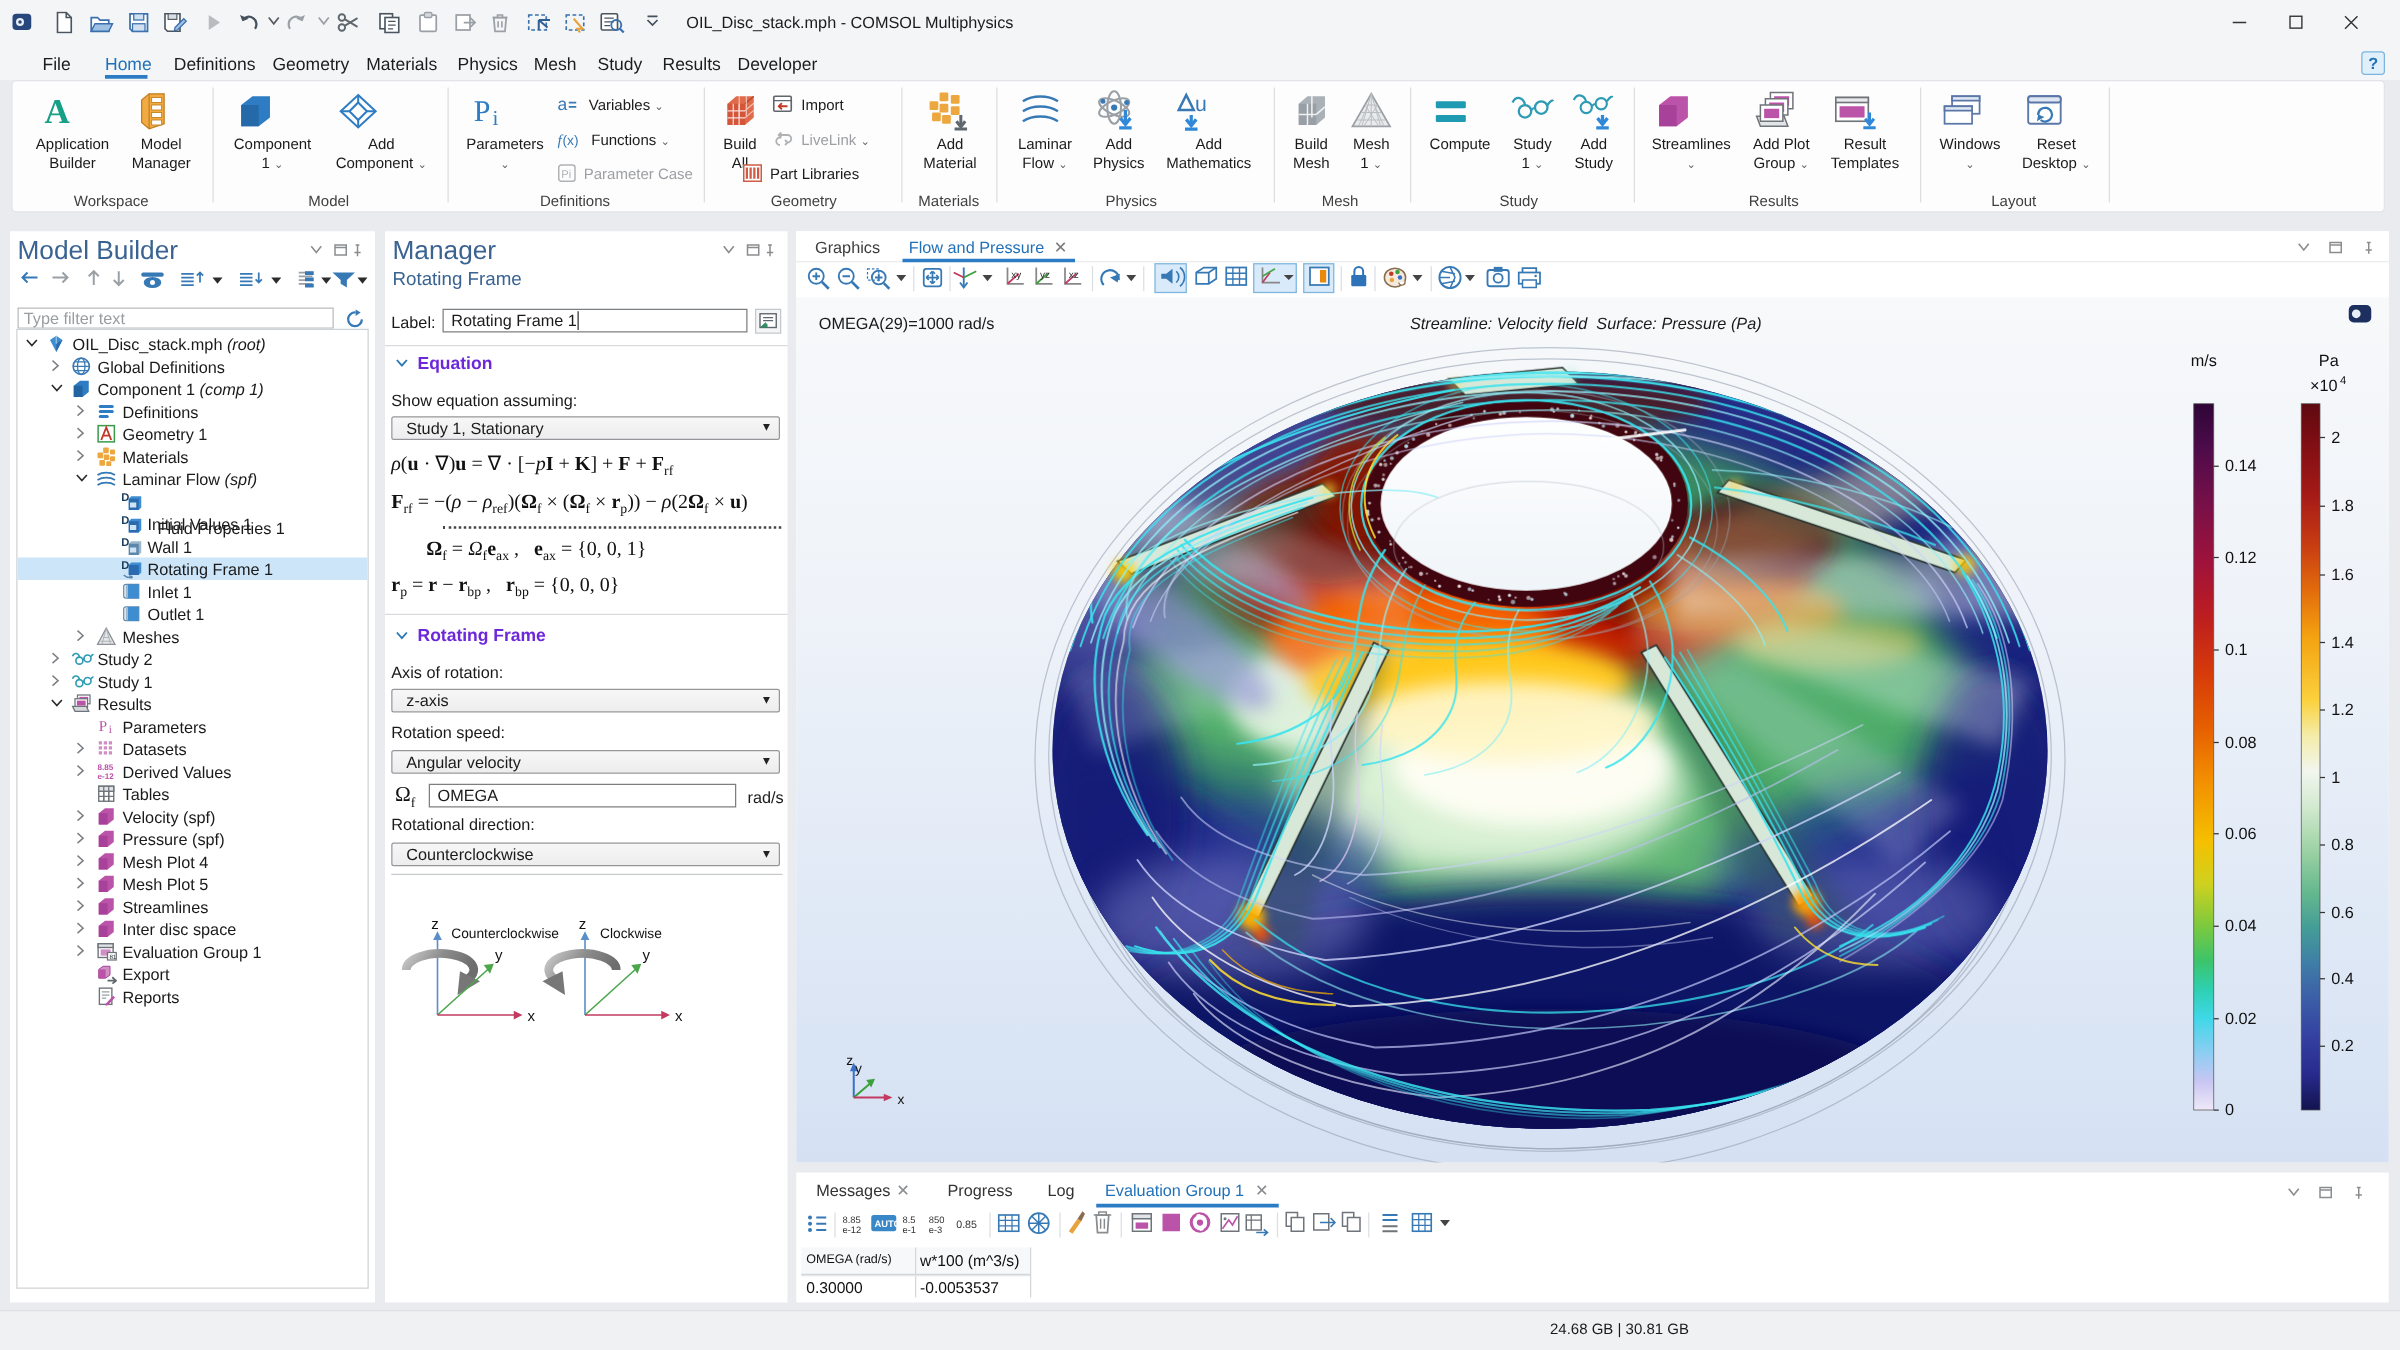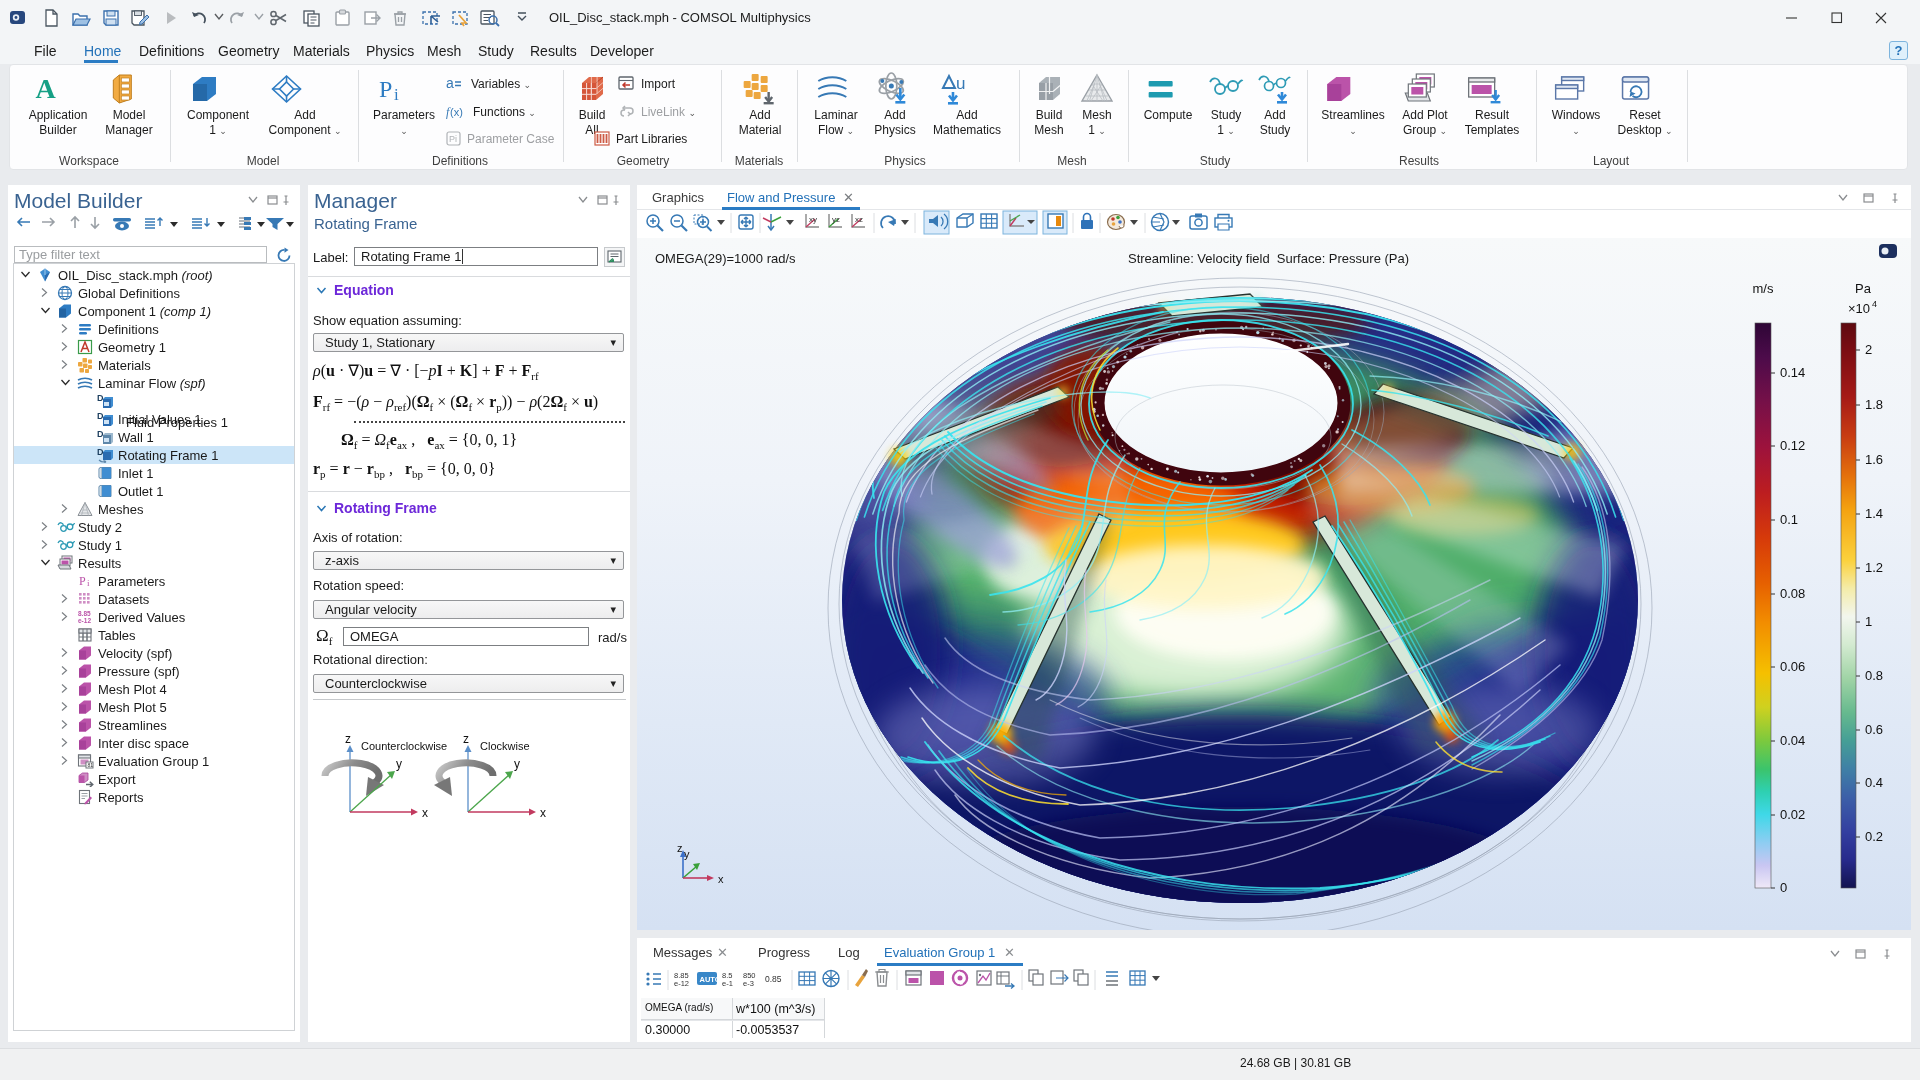--- a/index.html
+++ b/index.html
@@ -1543,21 +1543,21 @@
           <path d="M 707 875 L 714 878 L 707 881 Z" fill="#c23a5f"></path>
 <text x="677" y="852">z</text>
           <text x="684" y="858">y</text>
           <text x="718" y="883">x</text>
 </g>
 <rect x="1879" y="244" width="18" height="14" rx="4" fill="#1c2f5e"></rect>
         <circle cx="1885" cy="251" r="3.5" fill="#e8eef5"></circle>
 </svg>
     </div>
   <div class="gnote" style="left:655px; top:251px;">OMEGA(29)=1000 rad/s</div>
-  <div class="gnote" style="left:1128px; top:251px;">Streamline: Velocity field&nbsp;&nbsp;Surface: Pressure (Pa)</div>
+  <div class="gnote" style="left:1128px; top:251px;font-style:italic;">Streamline: Velocity field&nbsp;&nbsp;Surface: Pressure (Pa)</div>
 
   <div class="panel" id="messages"></div>
   <div class="btab" style="left:653px;">Messages</div>
   <div class="btab" style="left:717px; color:#8a8d90;">✕</div>
   <div class="btab" style="left:758px;">Progress</div>
   <div class="btab" style="left:838px;">Log</div>
   <div class="btab" style="left:884px; color:#2271b8;">Evaluation Group 1</div>
   <div class="btab" style="left:1004px; color:#8a8d90;">✕</div>
   <div class="abs" style="left:877px; top:963px; width:146px; height:3px; background:#2b7cc4;"></div>
   <div class="pctl" style="left:1830px; top:948px;">

